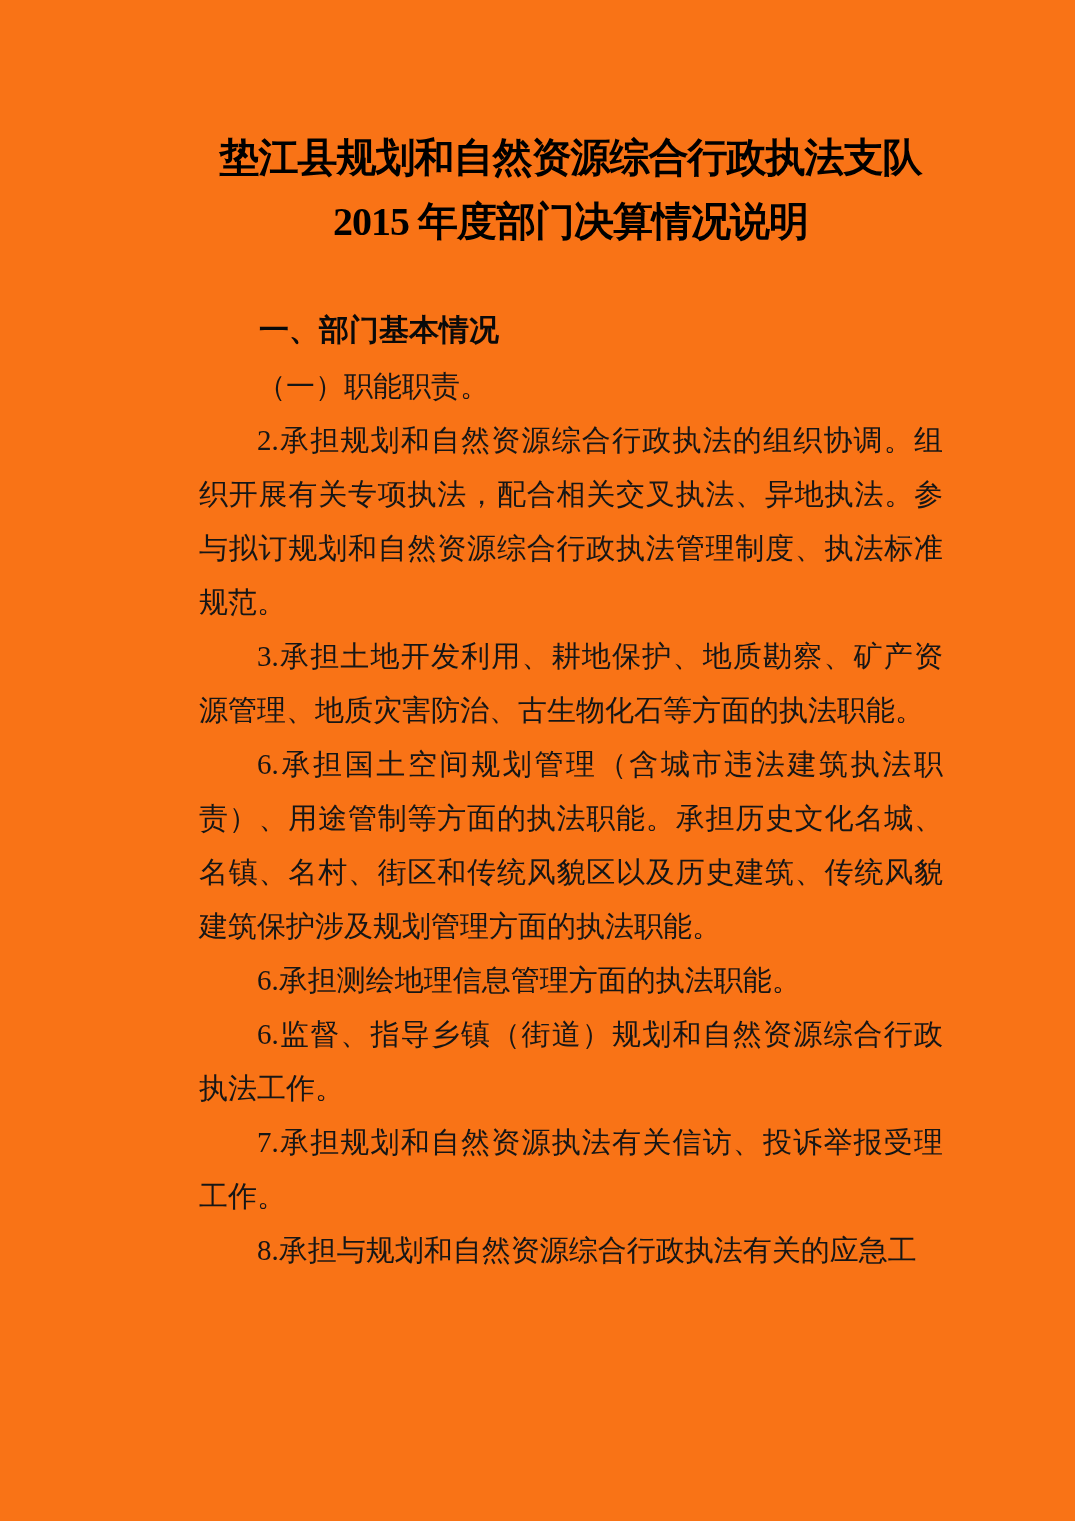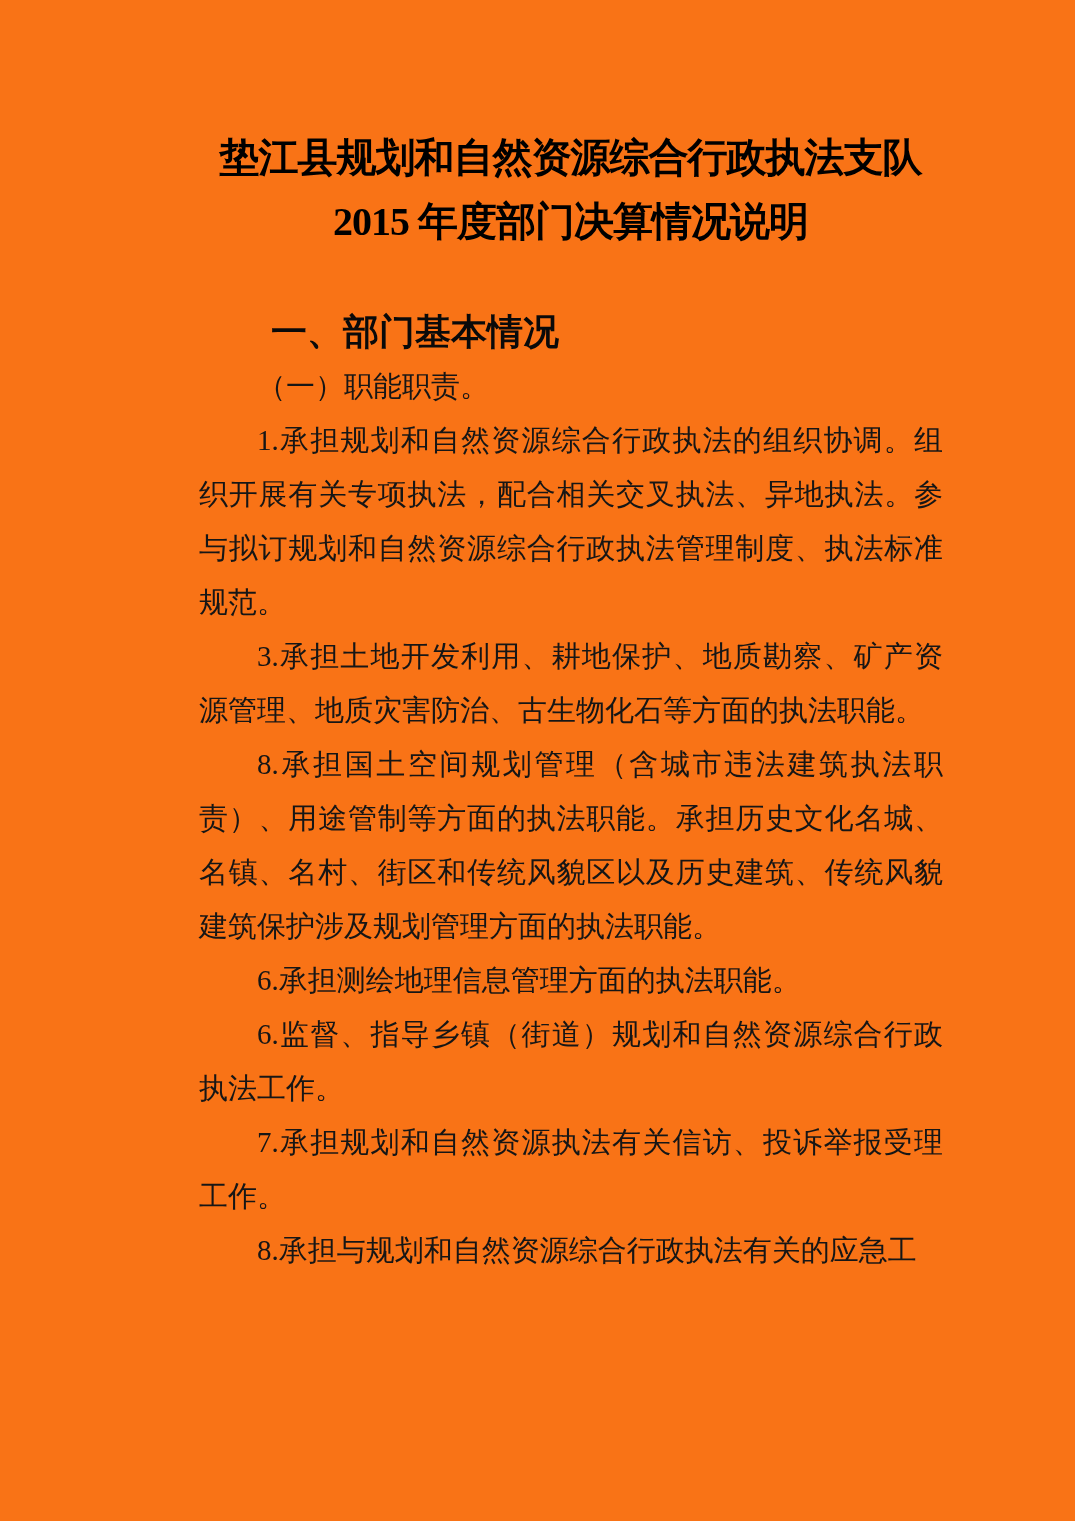--- a/index.html
+++ b/index.html
@@ -33,23 +33,23 @@
     width: 744px;
     margin-left: 166px;
     margin-top: 51px;
     font-family: "Liberation Serif", "DejaVu Serif", serif;
     font-size: 29px;
     line-height: 54px;
     text-align: justify;
     color: #161616;
   }
   .section-heading {
-    font-family: Liberation Serif, serif;
+    font-family: Liberation Mono, monospace;
     font-weight: bold;
-    font-size: 36px;
+    font-size: 30px;
     text-indent: 2em;
     color: #0a0a0a;
   }
   .subsection-heading {
     text-indent: 2em;
   }
   .para {
     text-indent: 2em;
     margin: 0;
   }
@@ -60,22 +60,22 @@
 <div class="page">
 
   <div class="title-block">
     <div class="title-line">垫江县规划和自然资源综合行政执法支队</div>
     <div class="title-line">2015 年度部门决算情况说明</div>
   </div>
 
   <div class="body-block">
     <div class="section-heading">一、部门基本情况</div>
     <div class="subsection-heading">（一）职能职责。</div>
-    <p class="para">1.承担规划和自然资源综合行政执法的组织协调。组织开展有关专项执法，配合相关交叉执法、异地执法。参与拟订规划和自然资源综合行政执法管理制度、执法标准规范。</p>
+    <p class="para">2.承担规划和自然资源综合行政执法的组织协调。组织开展有关专项执法，配合相关交叉执法、异地执法。参与拟订规划和自然资源综合行政执法管理制度、执法标准规范。</p>
     <p class="para">3.承担土地开发利用、耕地保护、地质勘察、矿产资源管理、地质灾害防治、古生物化石等方面的执法职能。</p>
-    <p class="para">8.承担国土空间规划管理（含城市违法建筑执法职责）、用途管制等方面的执法职能。承担历史文化名城、名镇、名村、街区和传统风貌区以及历史建筑、传统风貌建筑保护涉及规划管理方面的执法职能。</p>
+    <p class="para">6.承担国土空间规划管理（含城市违法建筑执法职责）、用途管制等方面的执法职能。承担历史文化名城、名镇、名村、街区和传统风貌区以及历史建筑、传统风貌建筑保护涉及规划管理方面的执法职能。</p>
     <p class="para">6.承担测绘地理信息管理方面的执法职能。</p>
     <p class="para">6.监督、指导乡镇（街道）规划和自然资源综合行政执法工作。</p>
     <p class="para">7.承担规划和自然资源执法有关信访、投诉举报受理工作。</p>
     <p class="para">8.承担与规划和自然资源综合行政执法有关的应急工</p>
   </div>
 
 </div>
 
 </body></html>

